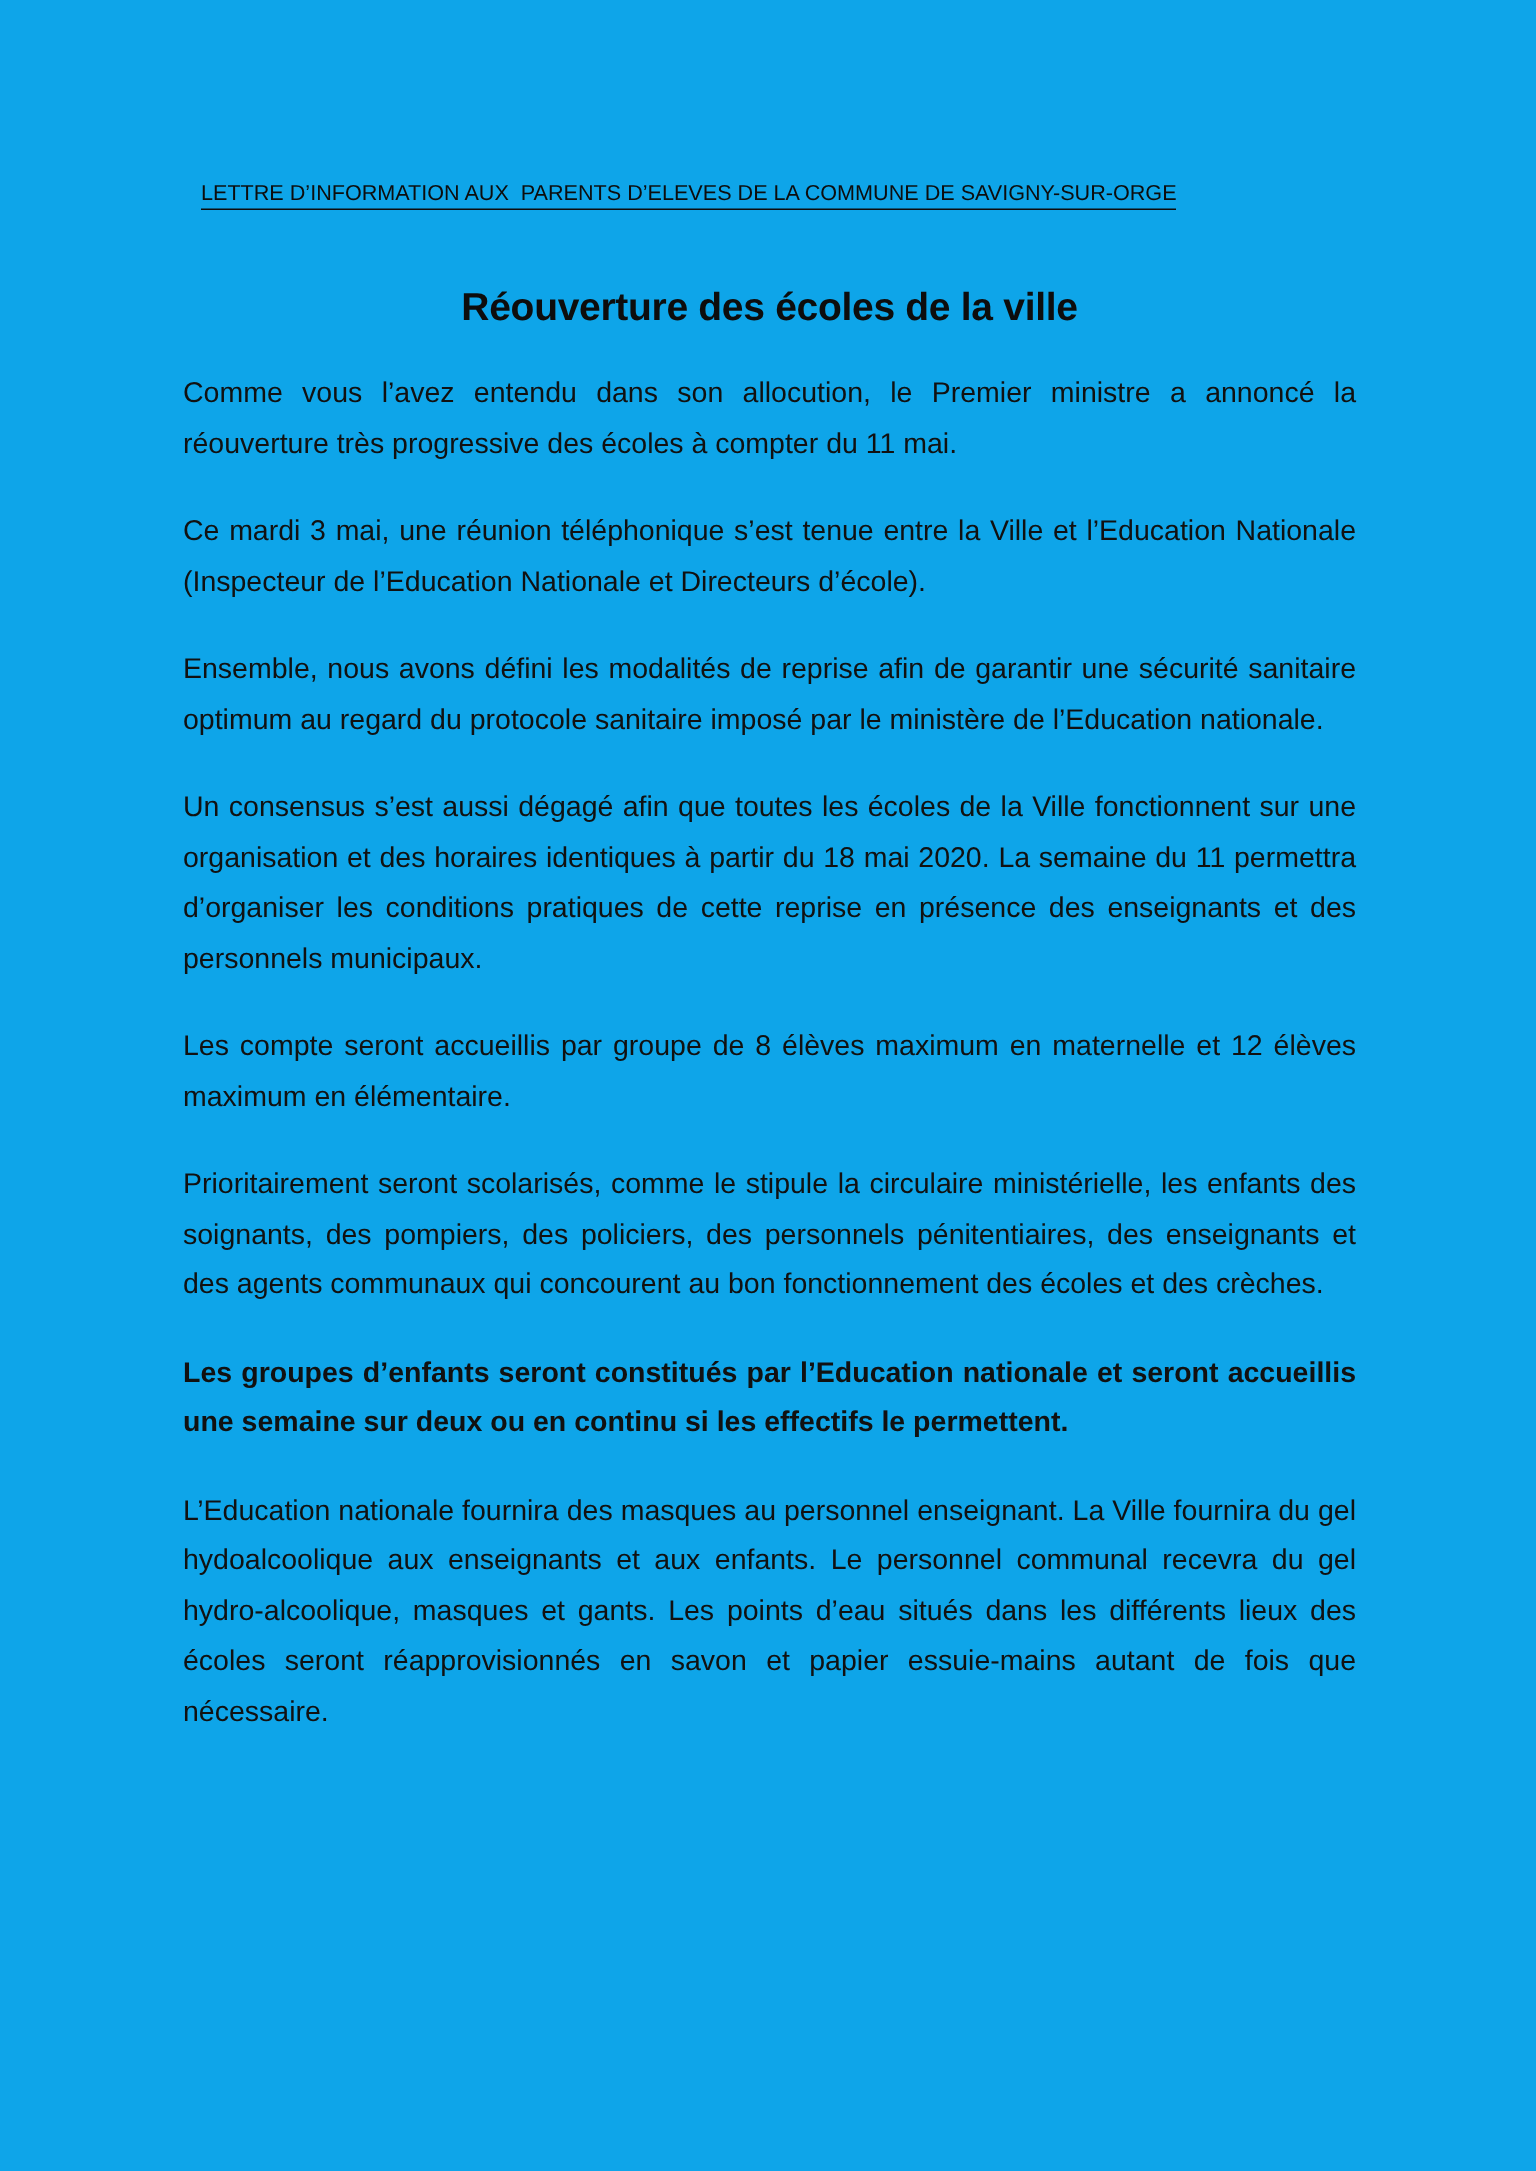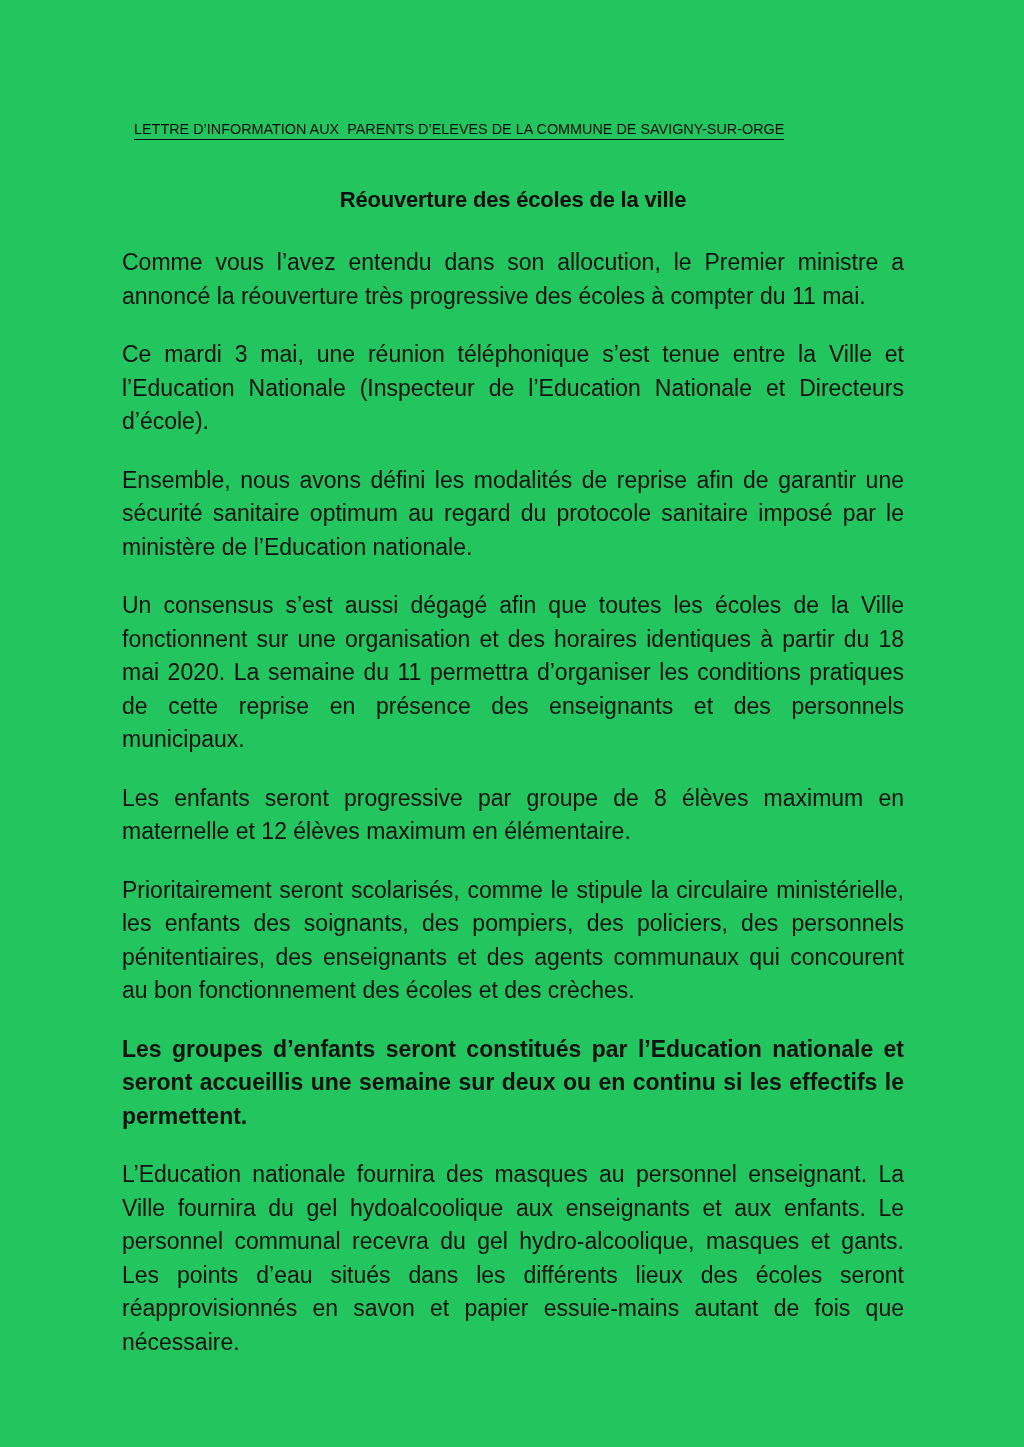--- a/index.html
+++ b/index.html
@@ -12,21 +12,21 @@
     width: 1024px;
     height: 1447px;
     position: relative;
     font-family: "Liberation Sans", sans-serif;
     color: #0d0d0d;
     -webkit-font-smoothing: antialiased;
   }
   .page {
     position: absolute;
     inset: 0;
-    background: #22c55e;
+    background: #0ea5e9;
     overflow: hidden;
   }
   .content {
     position: absolute;
     left: 122px;
     top: 0;
     width: 782px;
   }
 
   
@@ -45,37 +45,37 @@
     line-height: 1.15;
   }
 
   
   .doc-title {
     position: absolute;
     left: 0;
     top: 172px;
     width: 782px;
     text-align: center;
-    font-size: 22px;
+    font-size: 26px;
     font-weight: 700;
     letter-spacing: -0.2px;
     line-height: 1.2;
     color: #0d0d0d;
   }
 
   
   .body-block {
     position: absolute;
     left: 0;
     top: 246px;
     width: 782px;
   }
   p.para {
     margin: 0 0 25px 0;
-    font-size: 23px;
+    font-size: 19px;
     line-height: 33.5px;
     text-align: justify;
     text-justify: inter-word;
     color: #111111;
     hyphens: none;
   }
   p.para:last-child { margin-bottom: 0; }
   p.para b, p.para strong {
     font-weight: 400;
   }
@@ -108,21 +108,21 @@
       <p class="para">
         <b>Ensemble</b><span>, nous avons défini les modalités de reprise afin de garantir une sécurité sanitaire optimum au regard du protocole sanitaire imposé par le ministère de l’Education nationale.</span>
       </p>
 
       <p class="para">
         <span>Un consensus s’est aussi dégagé afin que </span><b>toutes les écoles de la Ville fonctionnent sur une organisation et des horaires identiques à partir du 18 mai 2020</b><span>. La semaine du 11 permettra d’organiser les conditions pratiques de cette reprise en présence des enseignants et des personnels municipaux.</span>
       </p>
 
 
       <p class="para">
-        <span>Les enfants seront progressive </span><b>par groupe de 8 élèves maximum en maternelle et 12 élèves maximum en élémentaire</b><span>.</span>
+        <span>Les compte seront accueillis </span><b>par groupe de 8 élèves maximum en maternelle et 12 élèves maximum en élémentaire</b><span>.</span>
       </p>
 
       <p class="para">
         <span>Prioritairement seront scolarisés, comme le stipule la circulaire ministérielle, les enfants des soignants, des pompiers, des policiers, des personnels pénitentiaires, des enseignants et des agents communaux qui concourent au bon fonctionnement des écoles et des crèches.</span>
       </p>
 
       <p class="para allbold">
         <span>Les groupes d’enfants seront constitués par l’Education nationale et seront accueillis une semaine sur deux ou en continu si les effectifs le permettent.</span>
       </p>
 

